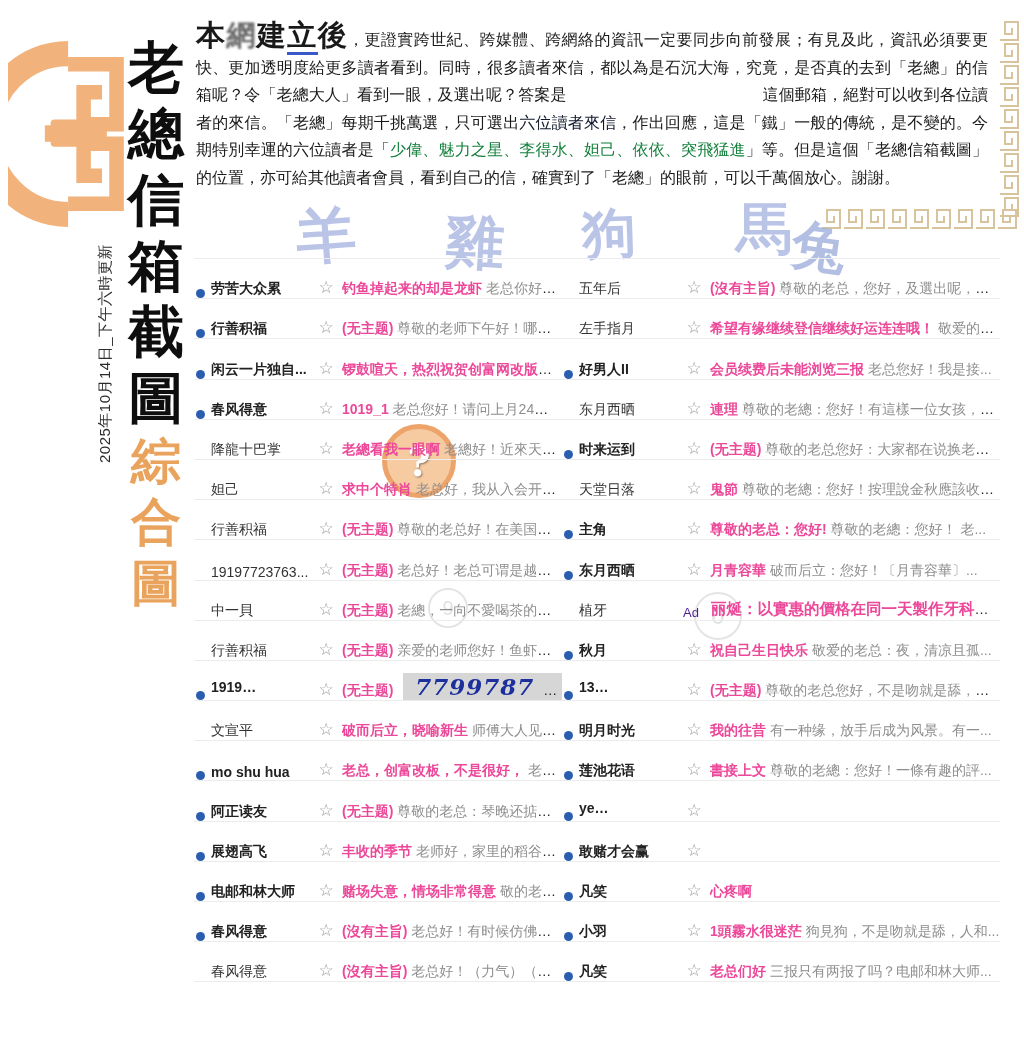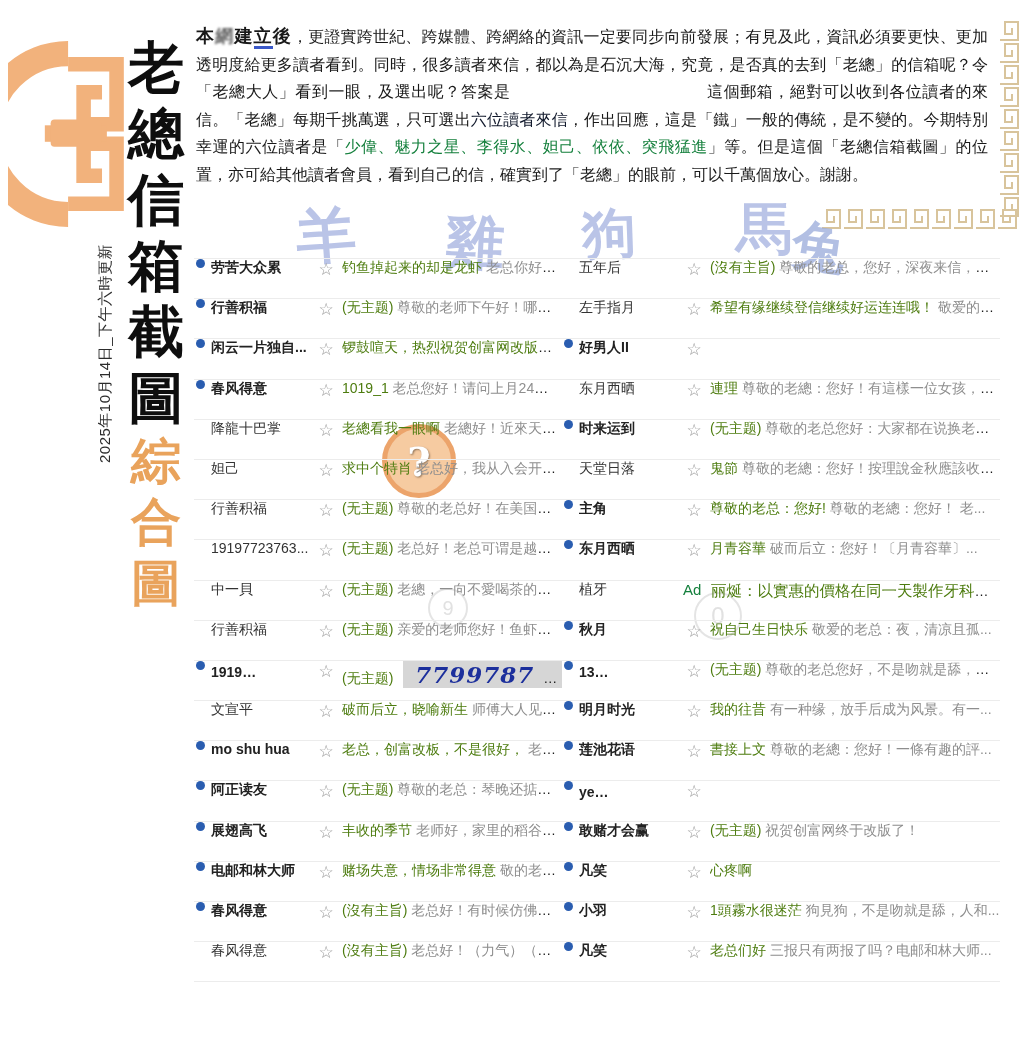--- a/index.html
+++ b/index.html
@@ -12,21 +12,21 @@
   .vtitle{position:absolute;left:122px;top:34px;width:68px;text-align:center;
           font-family:"DejaVu Serif",serif;font-weight:bold;color:#0e0e0e}
   .vtitle .ch{display:block;font-size:56px;line-height:66px}
   .vtitle .ch.orange{color:#e9a35c;font-size:50px;line-height:61px}
   .vdate{position:absolute;left:-12px;top:344px;width:234px;text-align:center;
          transform:rotate(-90deg);font-size:15px;color:#2c2c2c;letter-spacing:.5px}
 
   
   .intro{position:absolute;left:196px;top:22px;width:792px;font-family:"DejaVu Serif",serif;
          font-size:16px;line-height:27.5px;color:#191919;text-align:justify}
-  .lead{font-size:18px;font-weight:bold;letter-spacing:1px}
+  .lead{font-size:29px;font-weight:bold;letter-spacing:1px}
   .lead-blur{color:#666;filter:blur(1.1px)}
   .lead-ul{border-bottom:3px solid #3a58c8}
   .gap{display:inline-block;width:196px}
   .hl-pink{color:#0f172a}
   .hl-orange{color:#15803d}
 
   
   .meander{position:absolute;left:820px;top:12px}
 
   
@@ -44,30 +44,30 @@
          text-shadow:1px 1px 2px #8a6a4a;font-family:"DejaVu Serif",serif;filter:blur(.4px)}
   .fcirc{position:absolute;border:2px solid #cfcfcf;border-radius:50%;color:#c9c9c9;
          display:flex;align-items:center;justify-content:center;opacity:.55;background:transparent}
   .fc1{left:428px;top:588px;width:36px;height:36px;font-size:20px}
   .fc2{left:694px;top:592px;width:44px;height:44px;font-size:24px}
 
   
   .list{position:absolute;top:258px;font-size:14px;border-top:1px solid #ececec}
   .list.left{left:194px;width:368px}
   .list.right{left:562px;width:438px}
-  .row{display:flex;align-items:flex-start;height:39.2px;border-bottom:1px solid #ececec;
+  .row{display:flex;align-items:flex-end;height:39.2px;border-bottom:1px solid #ececec;
        white-space:nowrap;overflow:hidden}
   .dot{width:9px;height:9px;border-radius:50%;background:#2a5db0;margin:0 6px 0 2px;flex:0 0 9px}
   .dot.off{visibility:hidden}
   .sender{flex:0 0 104px;font-weight:700;color:#222;overflow:hidden;text-overflow:ellipsis}
   .row.read .sender{font-weight:500;color:#333}
   .star{flex:0 0 22px;color:#9a9a9a;font-size:17px;text-align:center;margin-right:5px;cursor:pointer}
-  .adlab{flex:0 0 24px;color:#15803d;font-size:15px;margin-right:4px}
+  .adlab{flex:0 0 24px;color:#4c1d95;font-size:13px;margin-right:4px}
   .body{flex:1;overflow:hidden;text-overflow:ellipsis}
-  .subj{font-weight:400;color:#4d7c0f}
+  .subj{font-weight:700;color:#ec4899}
   .row.ad .subj{font-size:15.5px}
   .prev{color:#8e8e8e}
   .redact{display:inline-block;vertical-align:middle;height:24px;margin-left:3px}
   .redact.gray{width:70px;background:#a8a8a8}
   .redact.black{width:92px;background:#0c0c0c}
   .wm{font-family:"DejaVu Serif",serif;font-style:italic;font-weight:bold;color:#1c2f9c;
       font-size:23px;background:#d6d6d6;padding:0 12px;margin-left:10px;letter-spacing:1px}
 </style>
 </head>
 <body>
@@ -245,32 +245,33 @@
       <span class="sender">春风得意</span>
       <span class="star">☆</span>
       <span class="body"><span class="subj">(沒有主旨)</span><span class="prev"> 老总好！（力气）（力气）有</span></span>
     </div>
   </div>
 <div class="list right">
     <div class="row read">
       <span class="dot off"></span>
       <span class="sender">五年后</span>
       <span class="star">☆</span>
-      <span class="body"><span class="subj">(沒有主旨)</span><span class="prev"> 尊敬的老总，您好，深夜来信，希...</span></span>
+      <span class="body"><span class="subj">(沒有主旨)</span><span class="prev"> 尊敬的老总，您好，及選出呢，希...</span></span>
     </div>
     <div class="row read">
       <span class="dot off"></span>
       <span class="sender">左手指月</span>
       <span class="star">☆</span>
       <span class="body"><span class="subj">希望有缘继续登信继续好运连连哦！</span><span class="prev"> 敬爱的吕...</span></span>
     </div>
     <div class="row">
       <span class="dot"></span>
       <span class="sender">好男人II</span>
       <span class="star">☆</span>
+      <span class="body"><span class="subj">会员续费后未能浏览三报</span><span class="prev"> 老总您好！我是接...</span></span>
     </div>
     <div class="row read">
       <span class="dot off"></span>
       <span class="sender">东月西晒</span>
       <span class="star">☆</span>
       <span class="body"><span class="subj">連理</span><span class="prev"> 尊敬的老總：您好！有這樣一位女孩，因...</span></span>
     </div>
     <div class="row">
       <span class="dot"></span>
       <span class="sender">时来运到</span>
@@ -327,21 +328,20 @@
     </div>
     <div class="row">
       <span class="dot"></span>
       <span class="sender">ye<span class="redact black"></span></span>
       <span class="star">☆</span>
     </div>
     <div class="row">
       <span class="dot"></span>
       <span class="sender">敢赌才会赢</span>
       <span class="star">☆</span>
-      <span class="body"><span class="subj">(无主题)</span><span class="prev"> 祝贺创富网终于改版了！</span></span>
     </div>
     <div class="row">
       <span class="dot"></span>
       <span class="sender">凡笑</span>
       <span class="star">☆</span>
       <span class="body"><span class="subj">心疼啊</span></span>
     </div>
     <div class="row">
       <span class="dot"></span>
       <span class="sender">小羽</span>

